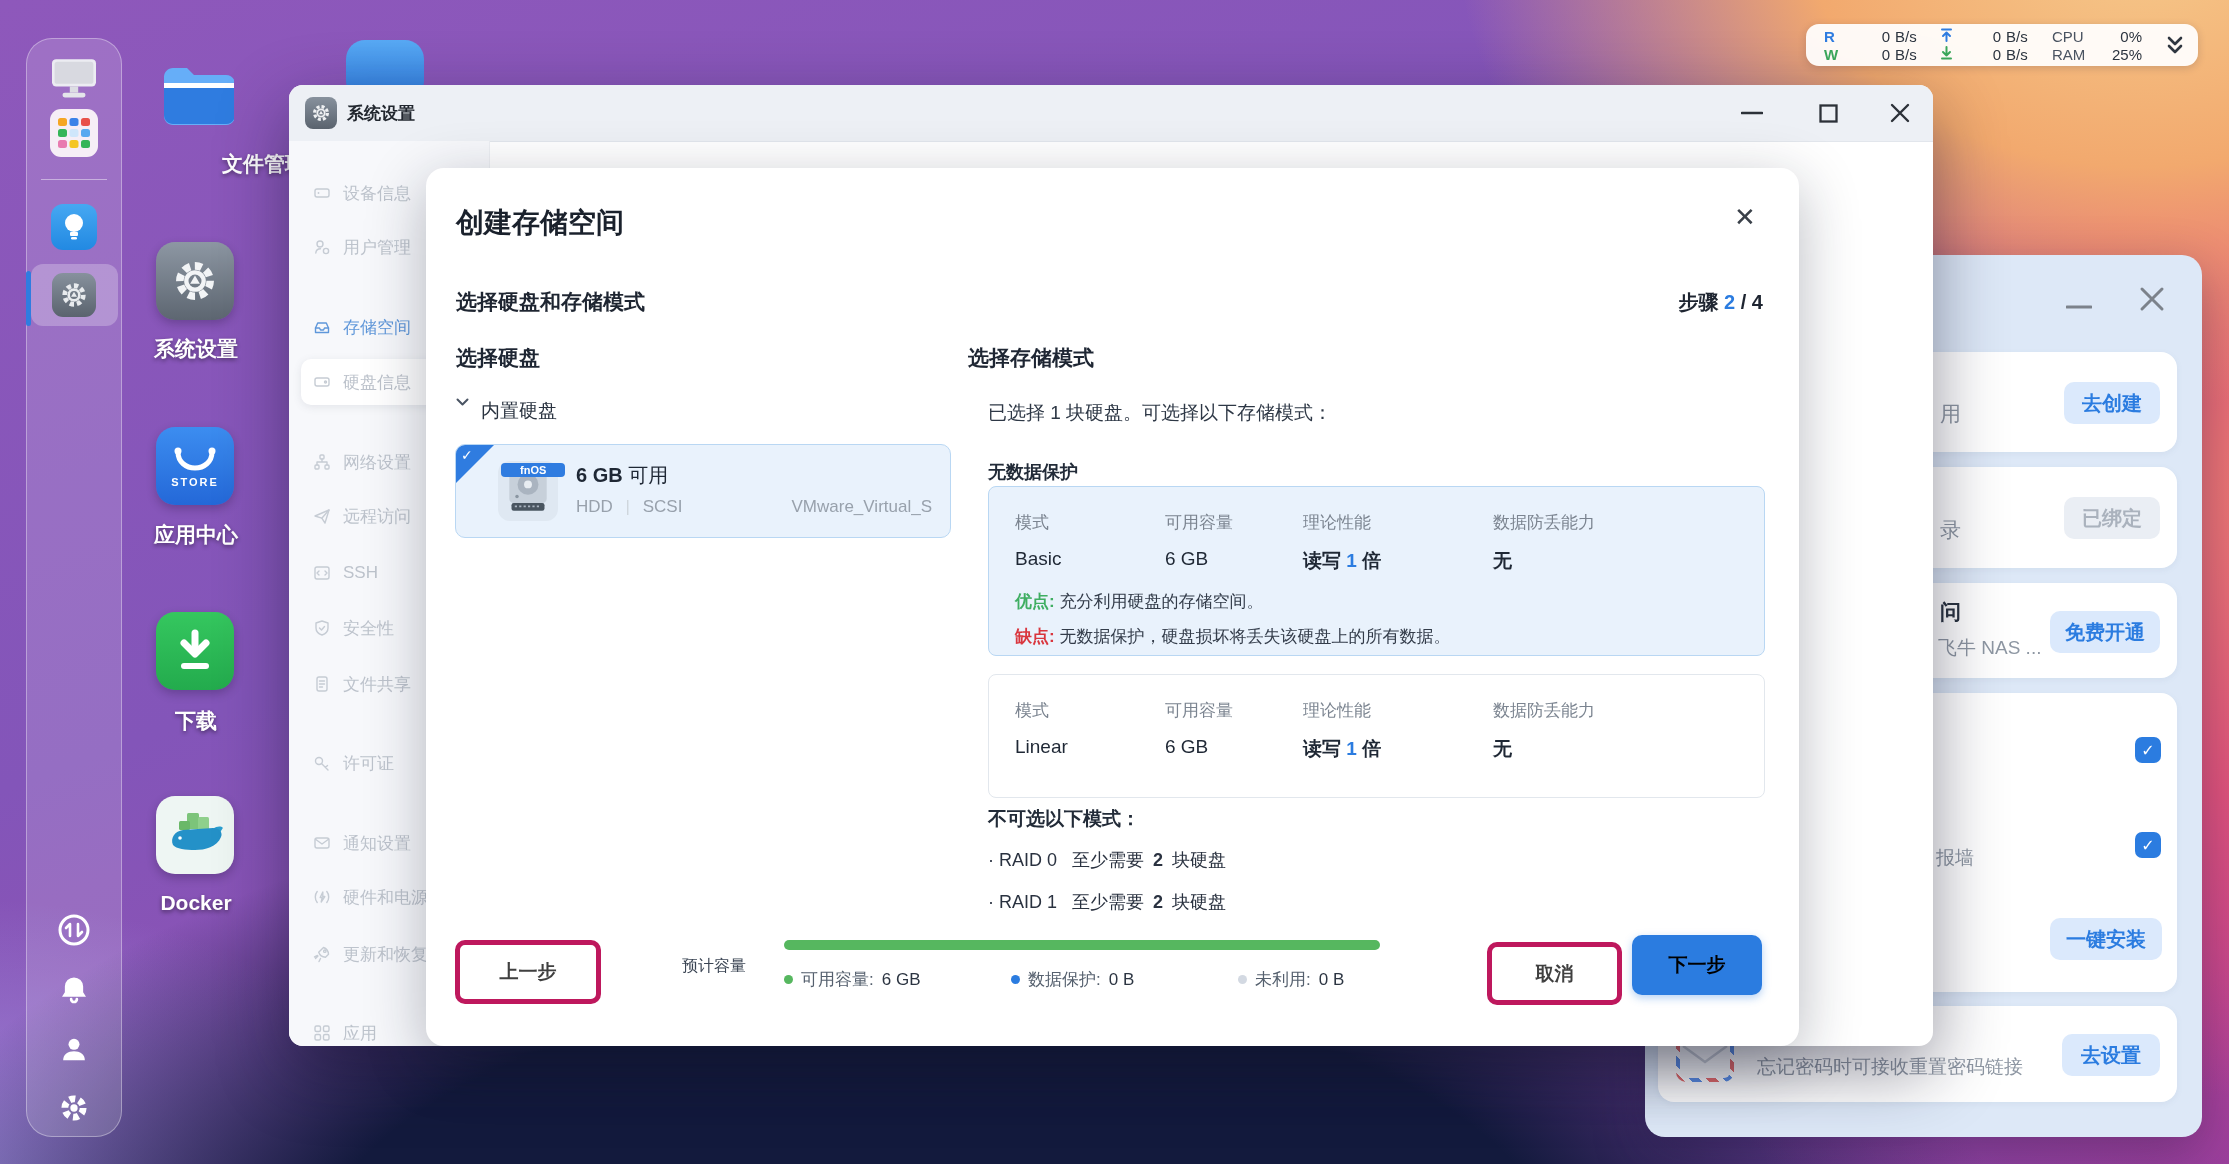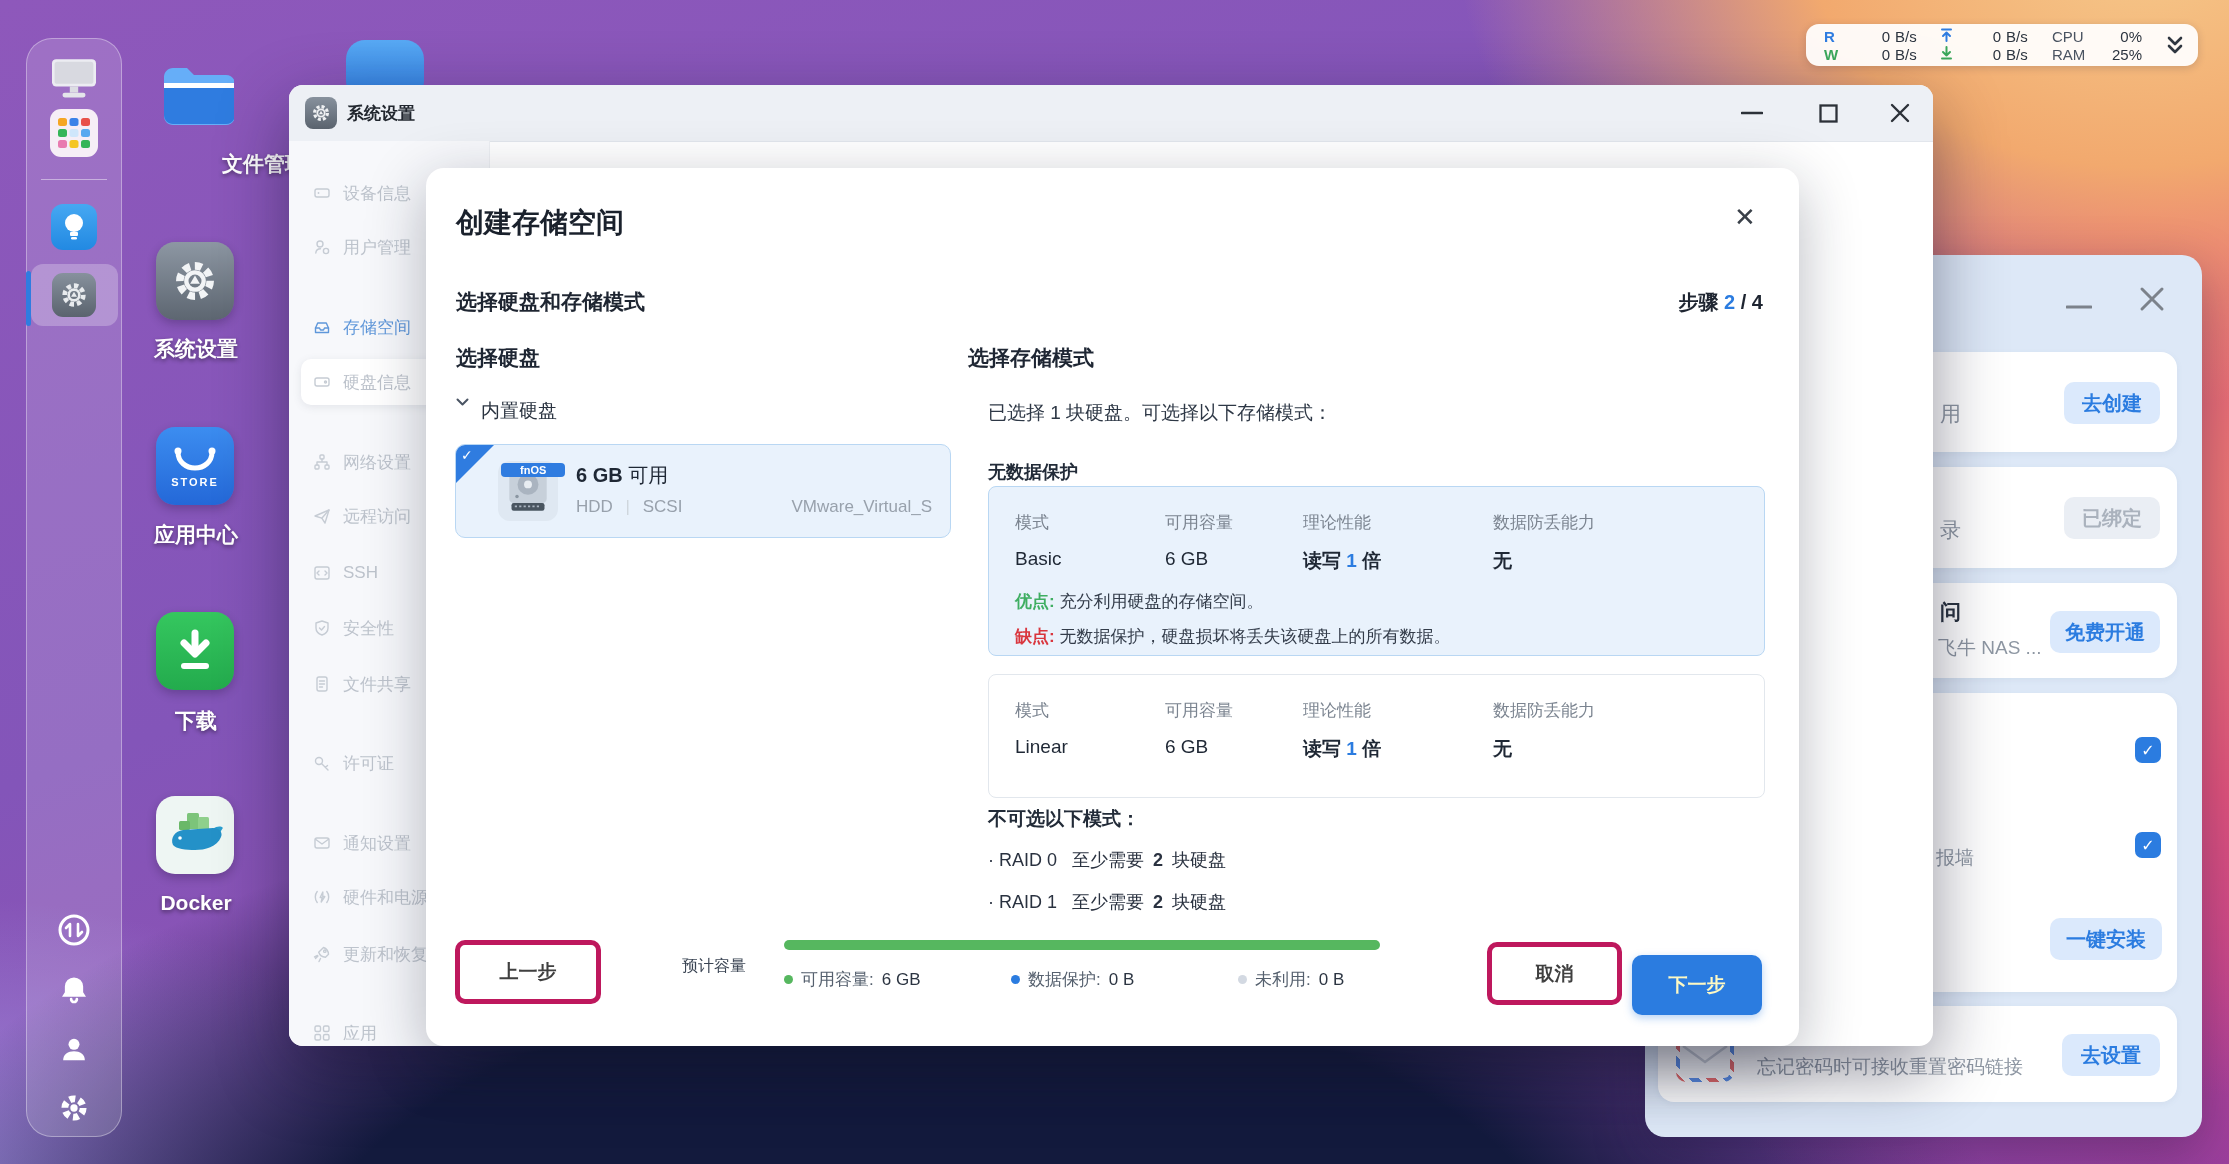--- a/index.html
+++ b/index.html
@@ -74,21 +74,21 @@
   .mhead{font-size:17px;color:#7b8490;}
   .mval{font-size:19px;color:#1f2835;}
   .bold{font-weight:bold;}
   .blue{color:#2b7ce0;}
   .procon{padding-left:26px;font-size:17px;color:#333c4a;}
   .prolabel{color:#3fae62;font-weight:bold;}
   .conlabel{color:#d9363e;font-weight:bold;}
   .raid{font-size:18px;color:#2a3240;}
   .btn{display:flex;align-items:center;justify-content:center;border-radius:10px;font-size:19px;font-weight:bold;cursor:default;}
   .btn.ghost{background:#fff;border:5px solid #be185d;color:#404040;}
-  .btn.primary{background:#2b7ce0;color:#fef9c3;box-shadow:0 3px 8px rgba(43,124,224,.35);margin-top:20px;}
+  .btn.primary{background:#2b7ce0;color:#000000;box-shadow:0 3px 8px rgba(43,124,224,.35);}
   .bar{background:#56b75f;border-radius:5px;}
   .legend{display:flex;align-items:center;gap:8px;font-size:17px;}
   .legdot{width:9px;height:9px;border-radius:50%;}
   .leglabel{color:#55606e;}
   .legval{color:#2c3542;}
   .estlabel{font-size:16px;color:#3a4453;}
   
   .wizard{left:1645px;top:255px;width:557px;height:882px;background:#dde8f7;border-radius:20px;z-index:3;box-shadow:0 16px 50px rgba(30,25,60,.35);}
   .wcard{position:absolute;left:20px;width:512px;background:#fff;border-radius:16px;box-shadow:0 2px 6px rgba(90,110,140,.08);}
   .pill{position:absolute;display:flex;align-items:center;justify-content:center;border-radius:10px;font-size:20px;font-weight:bold;background:#dbe9fc;color:#2b7ce0;cursor:default;}

